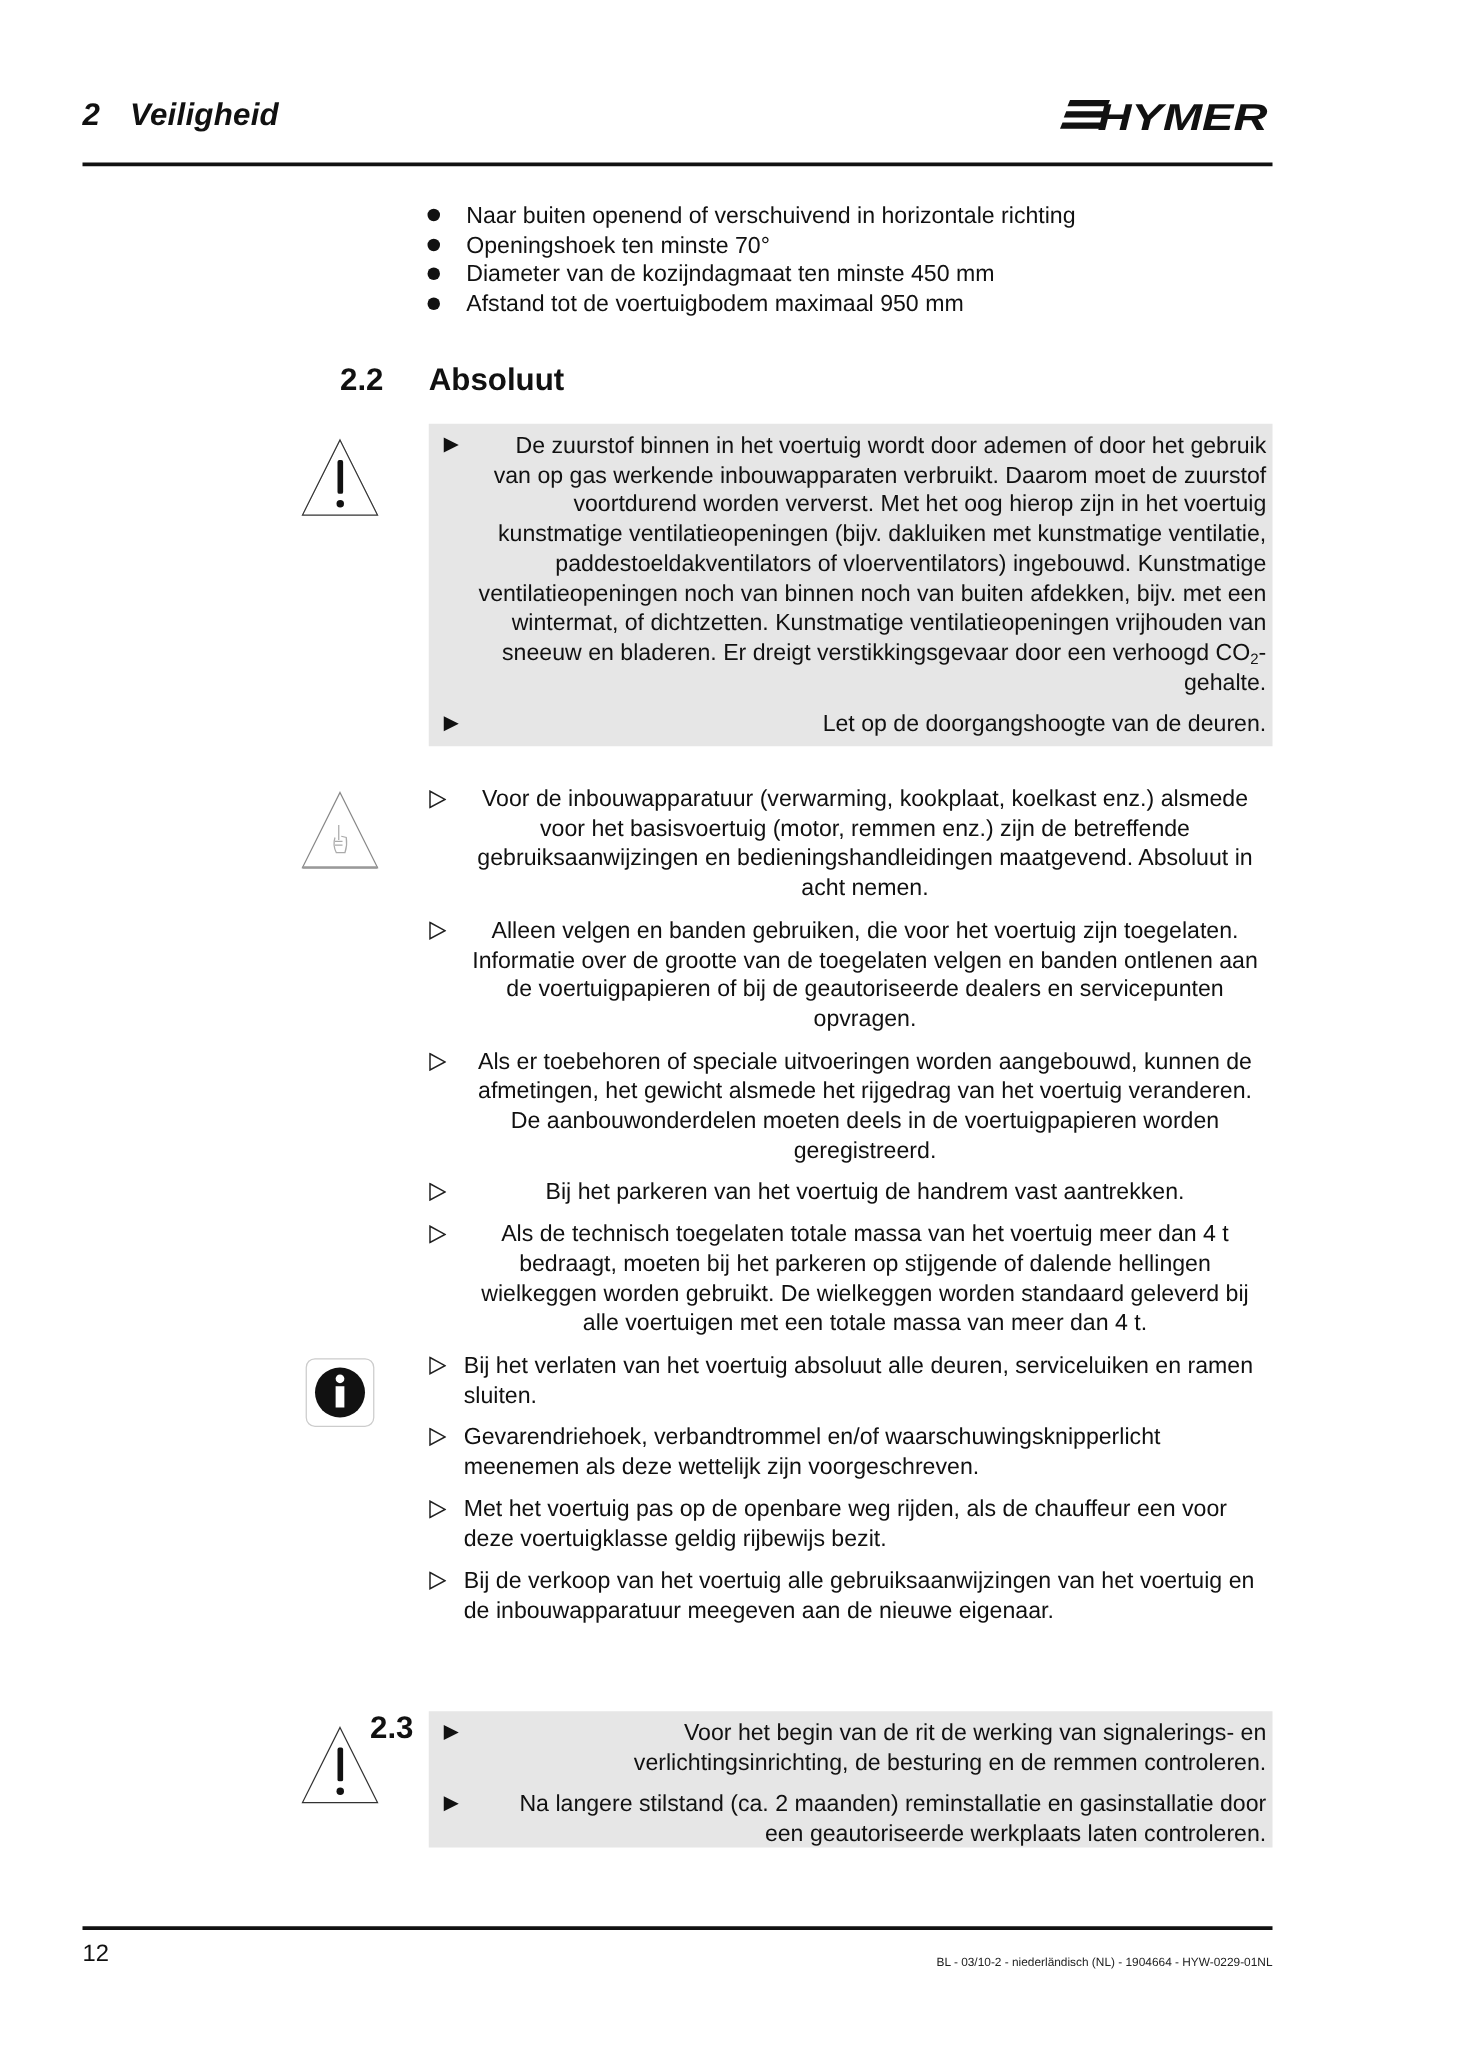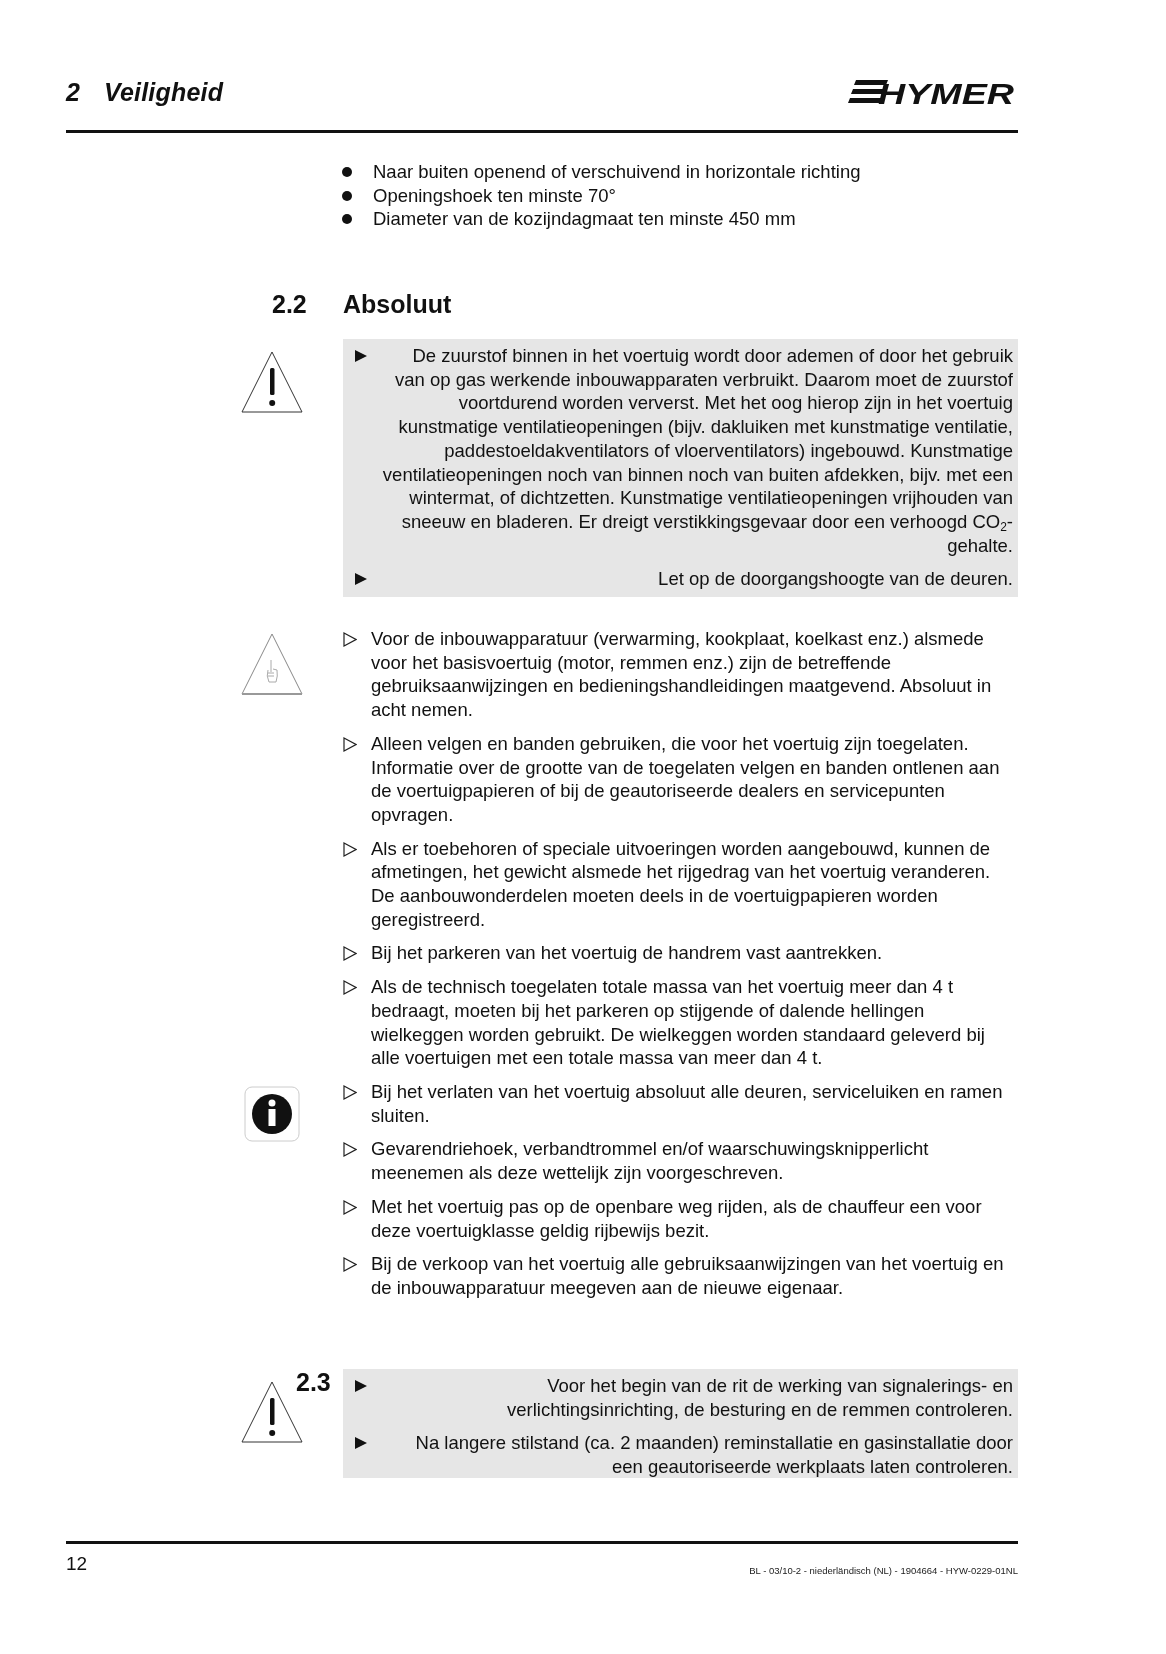--- a/index.html
+++ b/index.html
@@ -31,21 +31,21 @@
   .items { font-size:18.5px; line-height:23.7px; }
   .item { position:relative; padding-left:39px; margin-bottom:10px; }
   .tri-solid { position:absolute; left:12px; top:6px; width:0; height:0;
                border-top:6.5px solid transparent; border-bottom:6.5px solid transparent; border-left:12px solid #111; }
   .tri-open { position:absolute; left:0px; top:5px; }
   .items.open .item { padding-left:28px; }
   .items.boxed { padding-top:5px; padding-right:8px; }
   .items.boxed .item { padding-left:39px;text-align:right; }
 
   #list1 { left:343px; top:339px; width:670px; }
-  #list2 { left:343px; top:627px; width:670px; }
+  #list2 { left:343px; top:627px; width:670px;text-align:center; }
   #list3 { left:343px; top:1080px; width:670px; }
   #list4 { left:343px; top:1369px; width:670px; }
 
   sub { font-size:12px; vertical-align:-3px; line-height:0; }
   .icon { position:absolute; }
 </style>
 </head>
 <body>
 
 <div id="chapter-title" class="abs">
@@ -56,20 +56,21 @@
   <polygon points="5,11 37,11 35,16 3,16" fill="#111"></polygon>
   <polygon points="2,20 34,20 32,25 0,25" fill="#111"></polygon>
   <text x="30" y="26" font-family="Liberation Sans, sans-serif" font-size="30" font-weight="bold" font-style="italic" fill="#111" textLength="136" lengthAdjust="spacingAndGlyphs">HYMER</text>
 </svg>
 <div id="top-rule" class="abs rule"></div>
 
 <div class="abs bullets">
   <div class="li"><span class="dot"></span><span>Naar buiten openend of verschuivend in horizontale richting</span></div>
   <div class="li"><span class="dot"></span><span>Openingshoek ten minste 70°</span></div>
   <div class="li"><span class="dot"></span><span>Diameter van de kozijndagmaat ten minste 450 mm</span></div>
+  <div class="li"><span class="dot"></span><span>Afstand tot de voertuigbodem maximaal 950 mm</span></div>
 </div>
 
 <div id="h22" class="abs heading">
   <span class="hnum">2.2</span><span>Absoluut</span>
 </div>
 
 <svg class="icon" style="left:240px;top:350px;" width="64" height="64" viewBox="0 0 64 64">
   <polygon points="32,2 62,62 2,62" fill="none" stroke="#333" stroke-width="1"></polygon>
   <rect x="30" y="18" width="4.5" height="27" fill="#111" rx="1.5"></rect>
   <circle cx="32.2" cy="53" r="3" fill="#111"></circle>

